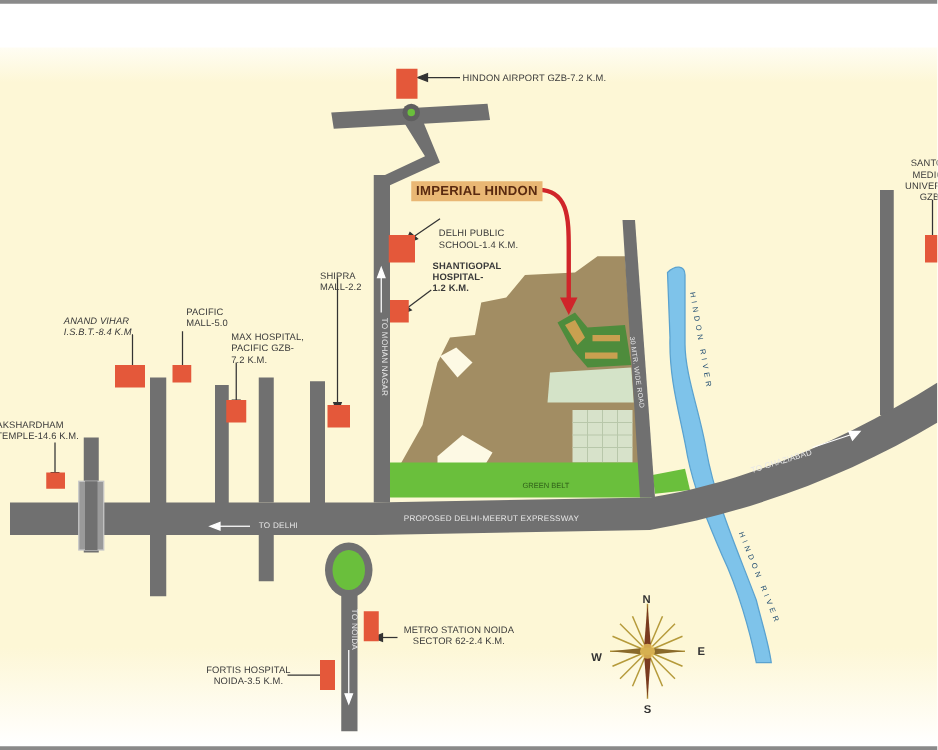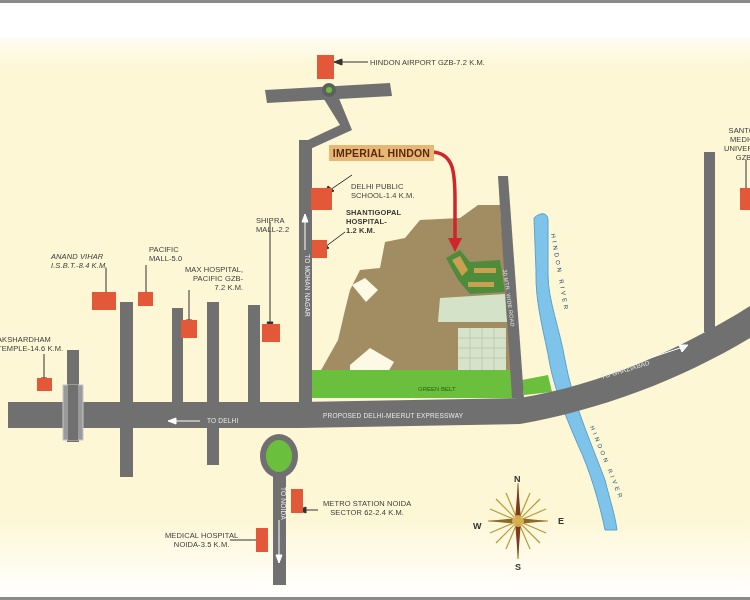--- a/index.html
+++ b/index.html
@@ -153,21 +153,21 @@
   </div>
 <div class="lbl" style="left:346px;top:208px;font-weight:bold;">
     <div>SHANTIGOPAL</div>
     <div>HOSPITAL-</div>
     <div>1.2 K.M.</div>
   </div>
 <div class="lbl" style="left:256px;top:216px;">
     <div>SHIPRA</div>
     <div>MALL-2.2</div>
   </div>
-<div class="lbl" style="left:185px;top:265px;text-align:right;">
+<div class="lbl" style="left:185px;top:265px;">
     <div>MAX HOSPITAL,</div>
     <div>PACIFIC GZB-</div>
     <div>7.2 K.M.</div>
   </div>
 <div class="lbl" style="left:133px;top:245px;margin-left:16px;">
     <div>PACIFIC</div>
     <div>MALL-5.0</div>
   </div>
 <div class="lbl" style="left:51px;top:252px;font-style:italic;">
     <div>ANAND VIHAR</div>
@@ -181,21 +181,21 @@
     <div>SANTOSH</div>
     <div>MEDICAL</div>
     <div>UNIVERSITY</div>
     <div>GZB-3</div>
   </div>
 <div class="lbl c" style="left:323px;top:499px;">
     <div>METRO STATION  NOIDA</div>
     <div>SECTOR 62-2.4 K.M.</div>
   </div>
 <div class="lbl c" style="left:165px;top:531px;">
-    <div>MEDICAL HOSPITAL</div>
+    <div>FORTIS HOSPITAL</div>
     <div>NOIDA-3.5 K.M.</div>
   </div>
 
 <div class="road-lbl" style="left:323px;top:412px;">PROPOSED DELHI-MEERUT EXPRESSWAY</div>
 <div class="road-lbl" style="left:207px;top:417px;">TO DELHI</div>
 <div class="road-lbl" style="left:600px;top:366px;transform:rotate(-17deg);">TO GHAZIABAD</div>
 <div class="road-lbl" style="left:276px;top:282px;transform:rotate(90deg);">TO MOHAN NAGAR</div>
 <div class="road-lbl" style="left:267px;top:500px;transform:rotate(90deg);">TO NOIDA</div>
 <div class="road-lbl" style="left:480px;top:295px;transform:rotate(82deg);font-size:5.5px;">30 MTR. WIDE ROAD</div>
 <div class="green-lbl" style="left:418px;top:386px;">GREEN BELT</div>

